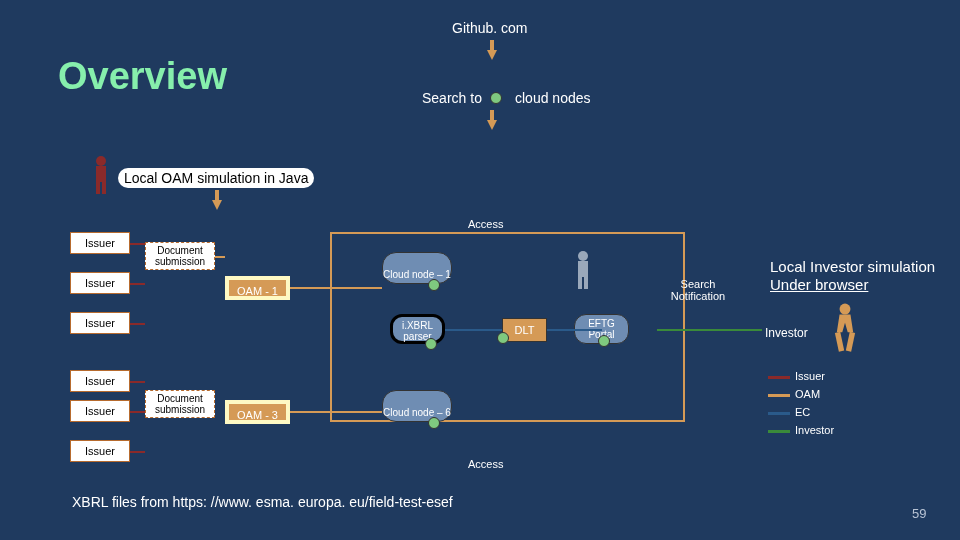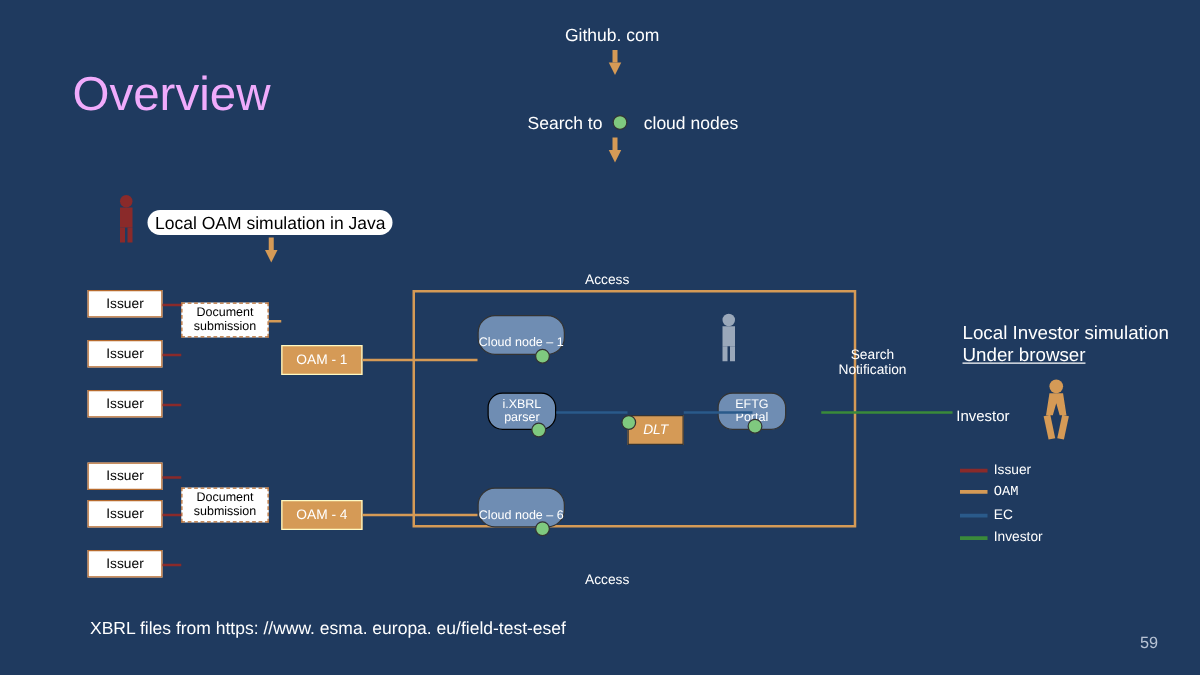--- a/index.html
+++ b/index.html
@@ -6,47 +6,47 @@
   body {
     width: 960px; height: 540px;
     background: #1f3a5f;
     font-family: "Segoe UI", Arial, sans-serif;
     color: #000;
     position: relative;
     overflow: hidden;
   }
   .title {
     position: absolute; left: 58px; top: 55px;
-    color: #f0abfc; font-size: 38px; font-weight: 400;
+    color: #86efac; font-size: 38px; font-weight: 700;
   }
   .white-txt { color: #fff; font-size: 14px; position: absolute; }
   .sim-label { color: #000; font-size: 14px; background: #fff; position: absolute; padding: 2px 6px; }
   .issuer-box {
     position: absolute; width: 60px; height: 22px;
     background: #fff; border: 1px solid #b76b2e;
     font-size: 11px; text-align: center; line-height: 20px;
   }
   .doc-sub {
     position: absolute; width: 70px; height: 28px;
     background: #fff; border: 1px dashed #b76b2e;
     font-size: 10px; text-align: center; padding-top: 2px; line-height: 11px;
   }
   .oam-box {
     position: absolute; width: 65px; height: 24px;
-    background: #d59a56; border: 1px solid #fef9c3;
+    background: #d59a56; border: 4px solid #fef9c3;
     font-size: 11px; color: #fff; text-align: center; line-height: 22px;
   }
   .cloud-node {
     position: absolute; width: 70px; height: 32px;
     background: #6f8db3; border: 1px solid #333; border-radius: 14px;
     font-size: 10px; color: #fff; text-align: center; padding-top: 16px; line-height: 11px;
   }
   .ixbrl {
     position: absolute; width: 55px; height: 30px;
-    background: #6f8db3; border: 1px solid #000000; border-radius: 12px;
+    background: #6f8db3; border: 3px solid #000000; border-radius: 12px;
     font-size: 10px; color: #fff; text-align: center; padding-top: 3px; line-height: 11px;
   }
   .dlt {
     position: absolute; width: 45px; height: 24px;
     background: #d59a56; border: 1px solid #333;
     font-size: 11px; color: #fff; text-align: center; line-height: 22px;
   }
   .eftg {
     position: absolute; width: 55px; height: 30px;
     background: #6f8db3; border: 1px solid #333; border-radius: 12px;
@@ -112,21 +112,21 @@
 <div class="doc-sub" style="left:145px; top:242px;">Document submission</div>
 
 <div class="oam-box" style="left:225px; top:276px;">OAM - 1</div>
 
 <div class="cloud-node" style="left:382px; top:252px;">Cloud node – 1</div>
 <div class="green-dot" style="left:428px; top:279px;"></div>
 
 <div class="ixbrl" style="left:390px; top:314px;">i.XBRL parser</div>
 <div class="green-dot" style="left:425px; top:338px;"></div>
 
-<div class="dlt" style="left:502px; top:332px;font-style:italic;">DLT</div>
+<div class="dlt" style="left:502px; top:318px;">DLT</div>
 <div class="green-dot" style="left:497px; top:332px;"></div>
 
 <div class="eftg" style="left:574px; top:314px;">EFTG Portal</div>
 <div class="green-dot" style="left:598px; top:335px;"></div>
 
 <div class="search-not" style="left:663px; top:278px; width:70px;">Search Notification</div>
 
 <svg class="person" style="left:572px; top:250px;" viewBox="0 0 22 40">
   <circle cx="11" cy="6" r="5" fill="#9aa8ba"></circle>
   <rect x="6" y="11" width="10" height="16" fill="#9aa8ba"></rect>
@@ -144,39 +144,39 @@
 
 <div class="investor-sim" style="left:770px; top:258px;">Local Investor simulation</div>
 <div class="investor-sim" style="left:770px; top:276px;text-decoration:underline;">Under browser</div>
 
 <div class="issuer-box" style="left:70px; top:370px;">Issuer</div>
 <div class="issuer-box" style="left:70px; top:400px;">Issuer</div>
 <div class="issuer-box" style="left:70px; top:440px;">Issuer</div>
 
 <div class="doc-sub" style="left:145px; top:390px;">Document submission</div>
 
-<div class="oam-box" style="left:225px; top:400px;">OAM - 4</div>
+<div class="oam-box" style="left:225px; top:400px;">OAM - 3</div>
 
 <div class="cloud-node" style="left:382px; top:390px;">Cloud node – 6</div>
 <div class="green-dot" style="left:428px; top:417px;"></div>
 
 <div class="conn" style="left:130px; top:243px; width:15px; background:#8a2a2a;"></div>
 <div class="conn" style="left:130px; top:283px; width:15px; background:#8a2a2a;"></div>
 <div class="conn" style="left:130px; top:323px; width:15px; background:#8a2a2a;"></div>
 <div class="conn" style="left:215px; top:256px; width:10px;"></div>
 <div class="conn" style="left:290px; top:287px; width:92px;"></div>
 <div class="conn" style="left:290px; top:411px; width:92px;"></div>
 <div class="conn" style="left:130px; top:381px; width:15px; background:#8a2a2a;"></div>
 <div class="conn" style="left:130px; top:411px; width:15px; background:#8a2a2a;"></div>
 <div class="conn" style="left:130px; top:451px; width:15px; background:#8a2a2a;"></div>
 <div class="conn" style="left:547px; top:329px; width:55px; background:#2a5a8a;"></div>
 <div class="conn" style="left:657px; top:329px; width:105px; background:#3a8a3a;"></div>
 <div class="conn" style="left:445px; top:329px; width:57px; background:#2a5a8a;"></div>
 
 <div class="white-txt" style="left:468px; top:458px; font-size:11px;">Access</div>
 
 <div class="legend" style="left:768px; top:370px;"><span class="legend-sw" style="background:#8a2a2a;"></span><span>Issuer</span></div>
-<div class="legend" style="left:768px; top:388px;font-family:Liberation Mono, monospace;"><span class="legend-sw" style="background:#d59a56;"></span><span>OAM</span></div>
+<div class="legend" style="left:768px; top:388px;"><span class="legend-sw" style="background:#d59a56;"></span><span>OAM</span></div>
 <div class="legend" style="left:768px; top:406px;text-align:center;"><span class="legend-sw" style="background:#2a5a8a;"></span><span>EC</span></div>
 <div class="legend" style="left:768px; top:424px;"><span class="legend-sw" style="background:#3a8a3a;"></span><span>Investor</span></div>
 
 <div class="footer-txt" style="left:72px; top:494px;">XBRL files from https: //www. esma. europa. eu/field-test-esef</div>
 <div class="page-num" style="left:912px; top:506px;">59</div>
 
 </body></html>

